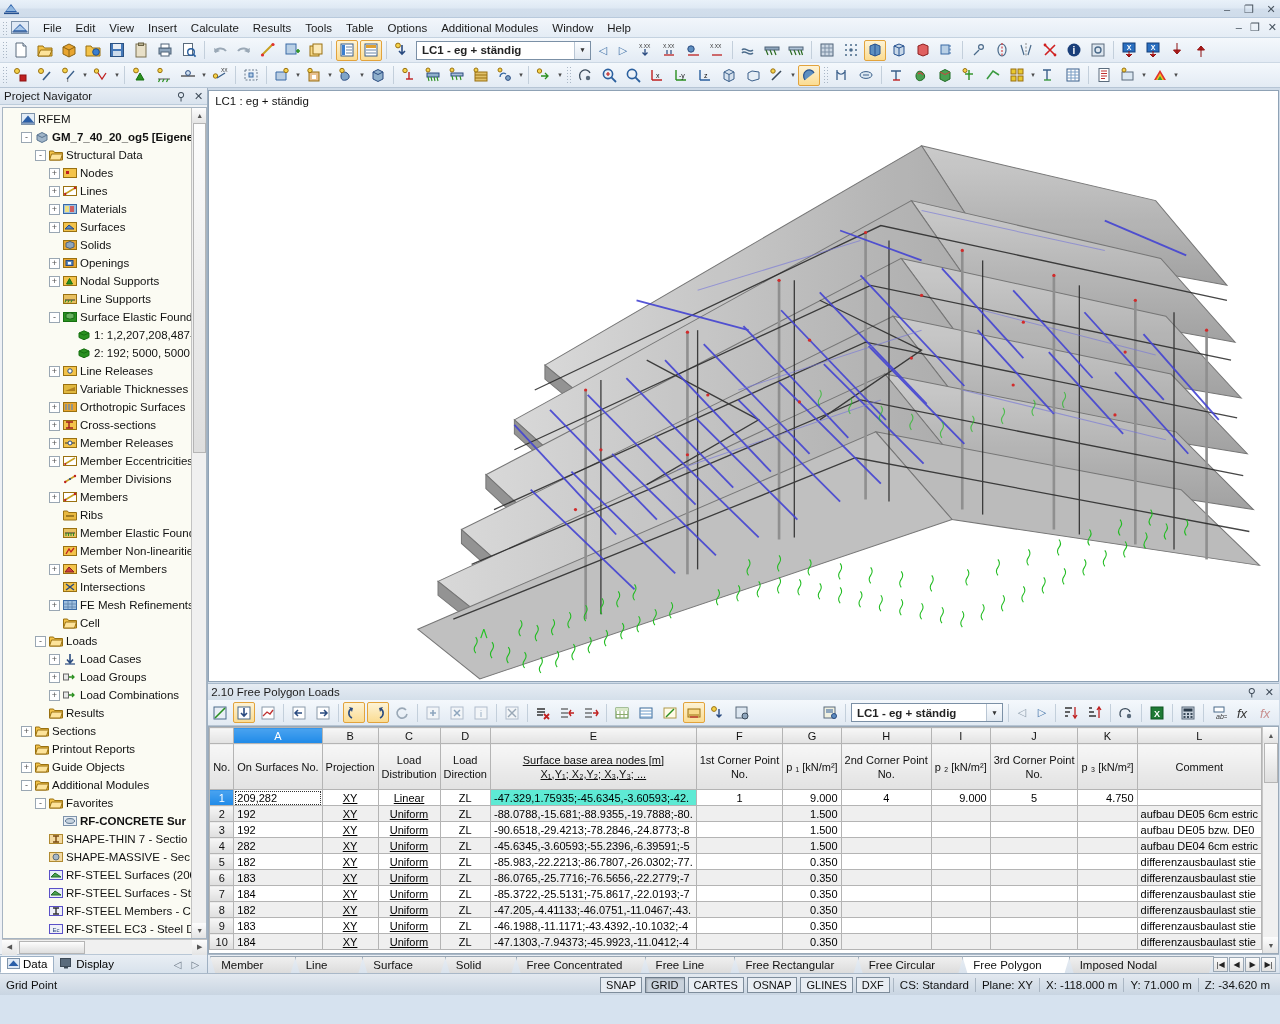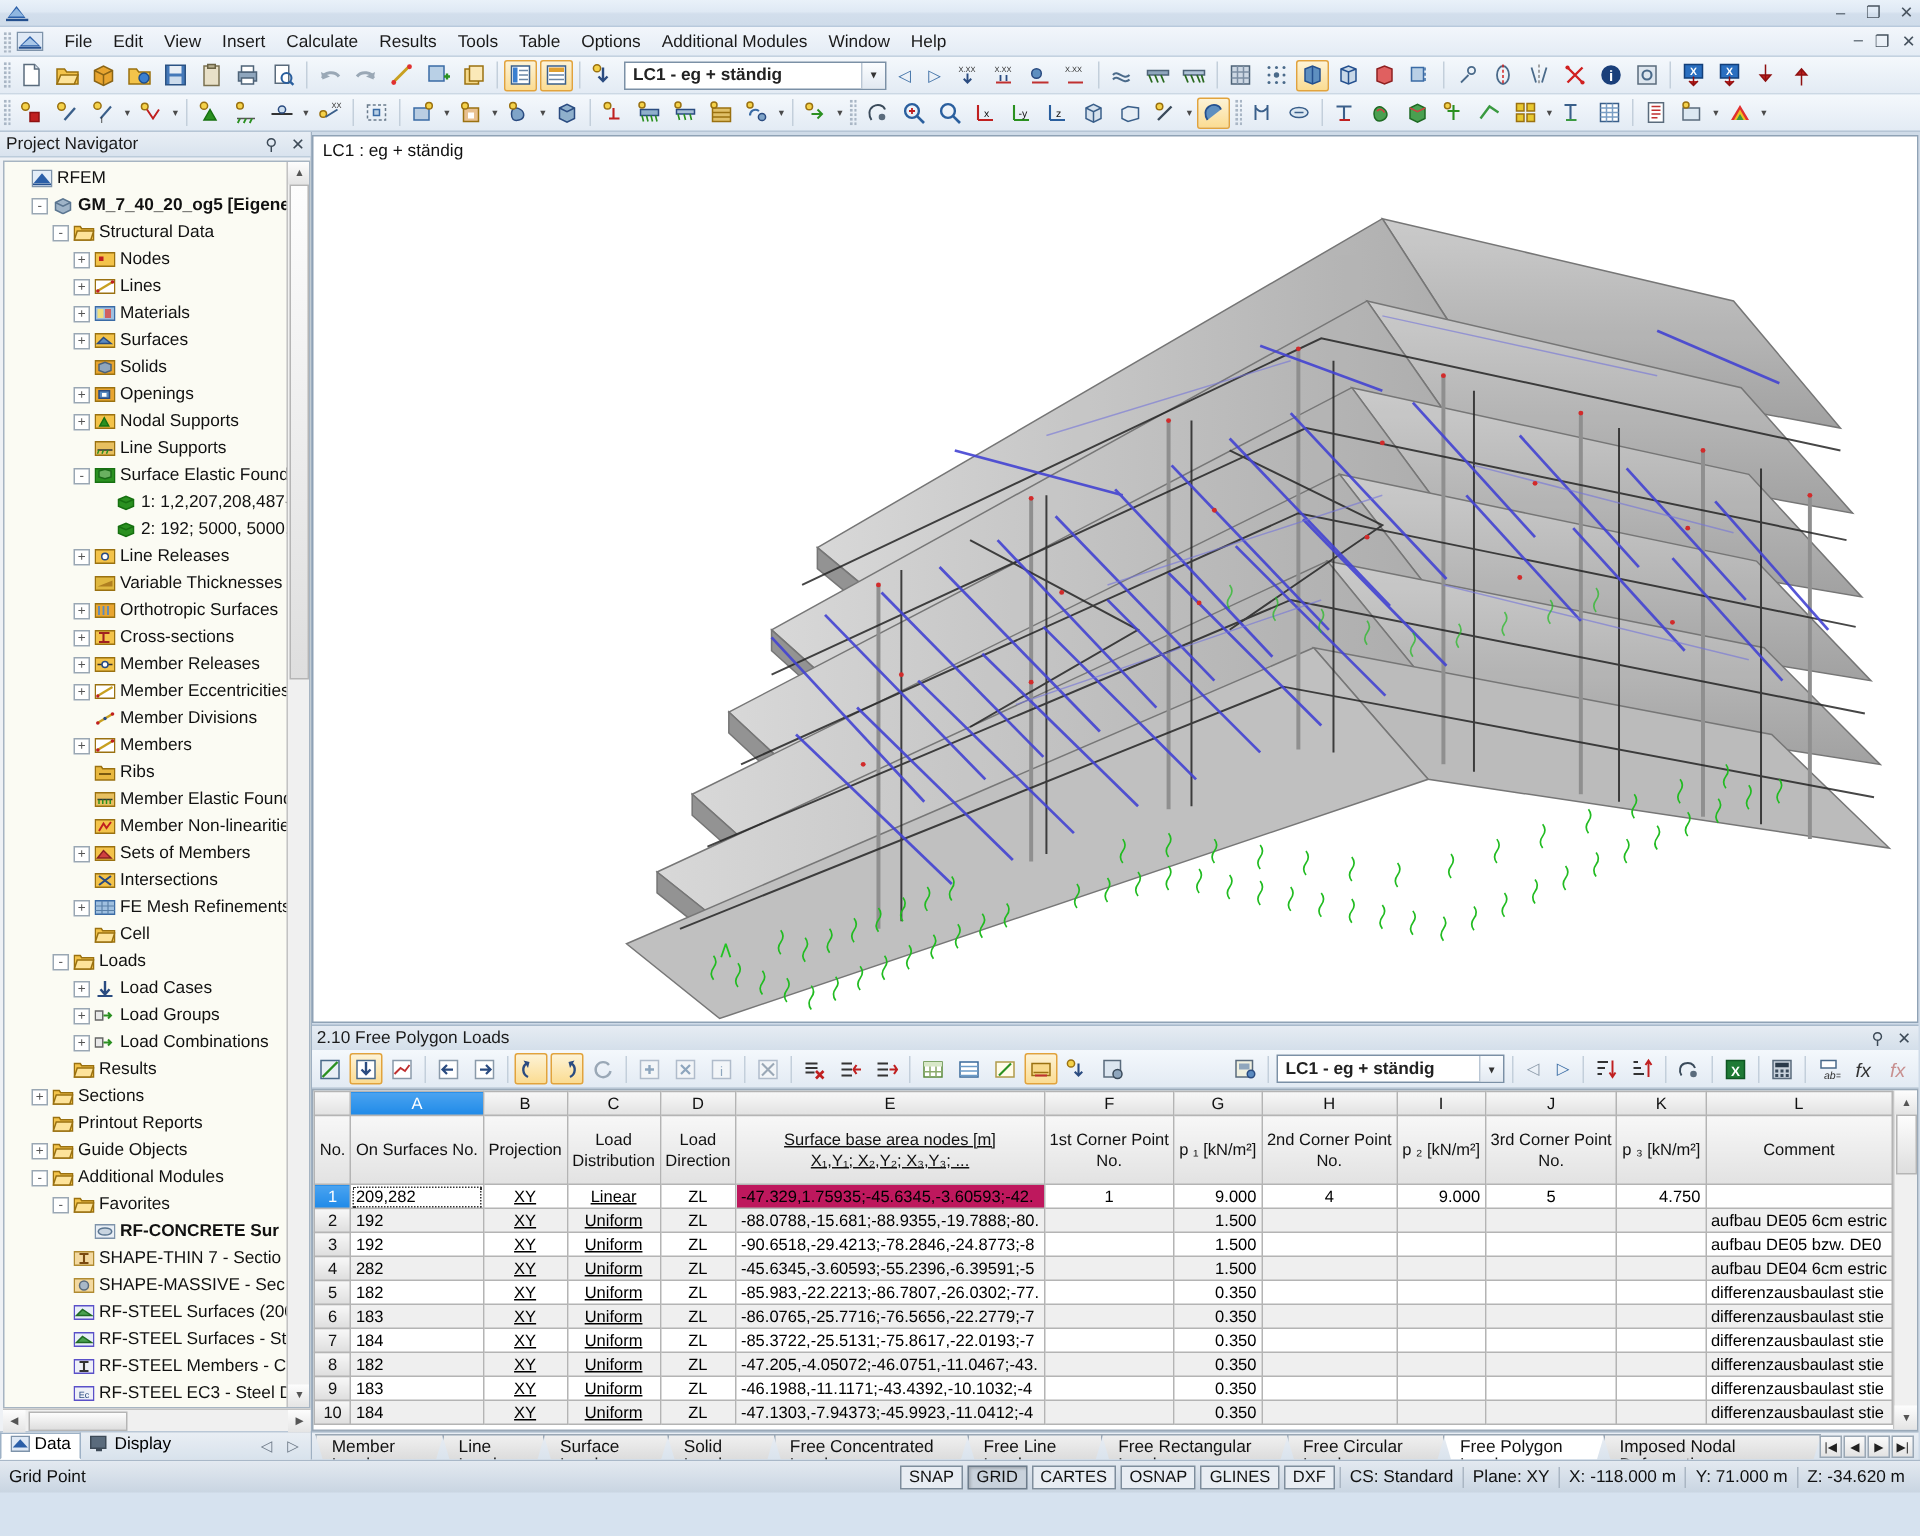--- a/index.html
+++ b/index.html
@@ -117,21 +117,21 @@
     height:15px; background:#f0f0f0; border-top:1px solid #c2c2c2;
     display:flex; align-items:center; margin-left:2px; position:relative;
   }
   .sb-arrow { width:15px;height:15px;display:flex;align-items:center;justify-content:center;
      font-size:7px;color:#555; background:linear-gradient(#fdfdfd,#e4e4e4); }
   .sb-thumb { background:linear-gradient(#fdfdfd,#dedede); border:1px solid #b5b5b5; }
   .nav-bottom {
     height:19px; display:flex; align-items:center;
     background:linear-gradient(#e9eef4,#d8e2ec); border-top:1px solid #b9c7d6;
   }
-  .nb-tab { display:flex; gap:3px; padding:1px 6px; font-size:11.5px; cursor:default;}
+  .nb-tab { display:flex; align-items:center; gap:3px; padding:1px 6px; font-size:11.5px; cursor:default;}
   .nb-tab.sel { background:#fff; border:1px solid #9db1c6; border-bottom-color:#fff; }
   .nb-arrows { margin-left:auto; display:flex; gap:10px; padding-right:8px; color:#6b7785; font-size:10px;}
 
   
   .right-col { flex:1; display:flex; flex-direction:column; background:#cfdbe8; }
 
   
   .viewport {
     flex:none; height:592px; background:#fff; position:relative;
     border:1px solid #8fa2b5; margin:2px 1px 0 0; overflow:hidden;
@@ -1865,21 +1865,21 @@
                     </th>
                   </tr>
               </thead>
               <tbody id="grid-body">
                   <tr class="">
                     <td class="rowno sel" style="width: 25px;">1</td>
                     <td class="data l editing" style="background: rgb(255, 255, 255); width: 133px;">209,282</td>
                     <td class="data c" style="background: rgb(255, 255, 255); width: 62px;"><span class="ul">XY</span></td>
                     <td class="data c" style="background: rgb(255, 255, 255); width: 62px;"><span class="ul">Linear</span></td>
                     <td class="data c" style="background: rgb(255, 255, 255); width: 63px;">ZL</td>
-                    <td class="data l" style="background: #be185d; width: 252px;">-47.329,1.75935;-45.6345,-3.60593;-42.</td>
+                    <td class="data l" style="background: #5eead4; width: 252px;">-47.329,1.75935;-45.6345,-3.60593;-42.</td>
                     <td class="data c" style="background: rgb(255, 255, 255); width: 38px;">1</td>
                     <td class="data r" style="background: rgb(255, 255, 255); width: 75px;">9.000</td>
                     <td class="data c" style="background: rgb(255, 255, 255); width: 38px;">4</td>
                     <td class="data r" style="background: rgb(255, 255, 255); width: 75px;">9.000</td>
                     <td class="data c" style="background: rgb(255, 255, 255); width: 38px;">5</td>
                     <td class="data r" style="background: rgb(255, 255, 255); width: 75px;">4.750</td>
                     <td class="data l" style="background: rgb(255, 255, 255); width: 132px;"></td>
                   </tr>
                   <tr class="alt">
                     <td class="rowno" style="width: 25px;">2</td>
@@ -1970,21 +1970,21 @@
                     <td class="data c" style="width: 38px;"></td>
                     <td class="data r" style="width: 75px;"></td>
                     <td class="data l" style="width: 132px;">differenzausbaulast stie</td>
                   </tr>
                   <tr class="alt">
                     <td class="rowno" style="width: 25px;">8</td>
                     <td class="data l" style="width: 133px;">182</td>
                     <td class="data c" style="width: 62px;"><span class="ul">XY</span></td>
                     <td class="data c" style="width: 62px;"><span class="ul">Uniform</span></td>
                     <td class="data c" style="width: 63px;">ZL</td>
-                    <td class="data l" style="width: 252px;">-47.205,-4.05072;-46.0751,-11.0467;-43.</td>
+                    <td class="data l" style="width: 252px;">-47.205,-4.41133;-46.0751,-11.0467;-43.</td>
                     <td class="data c" style="width: 38px;"></td>
                     <td class="data r" style="width: 75px;">0.350</td>
                     <td class="data c" style="width: 38px;"></td>
                     <td class="data r" style="width: 75px;"></td>
                     <td class="data c" style="width: 38px;"></td>
                     <td class="data r" style="width: 75px;"></td>
                     <td class="data l" style="width: 132px;">differenzausbaulast stie</td>
                   </tr>
                   <tr class="">
                     <td class="rowno" style="width: 25px;">9</td>

